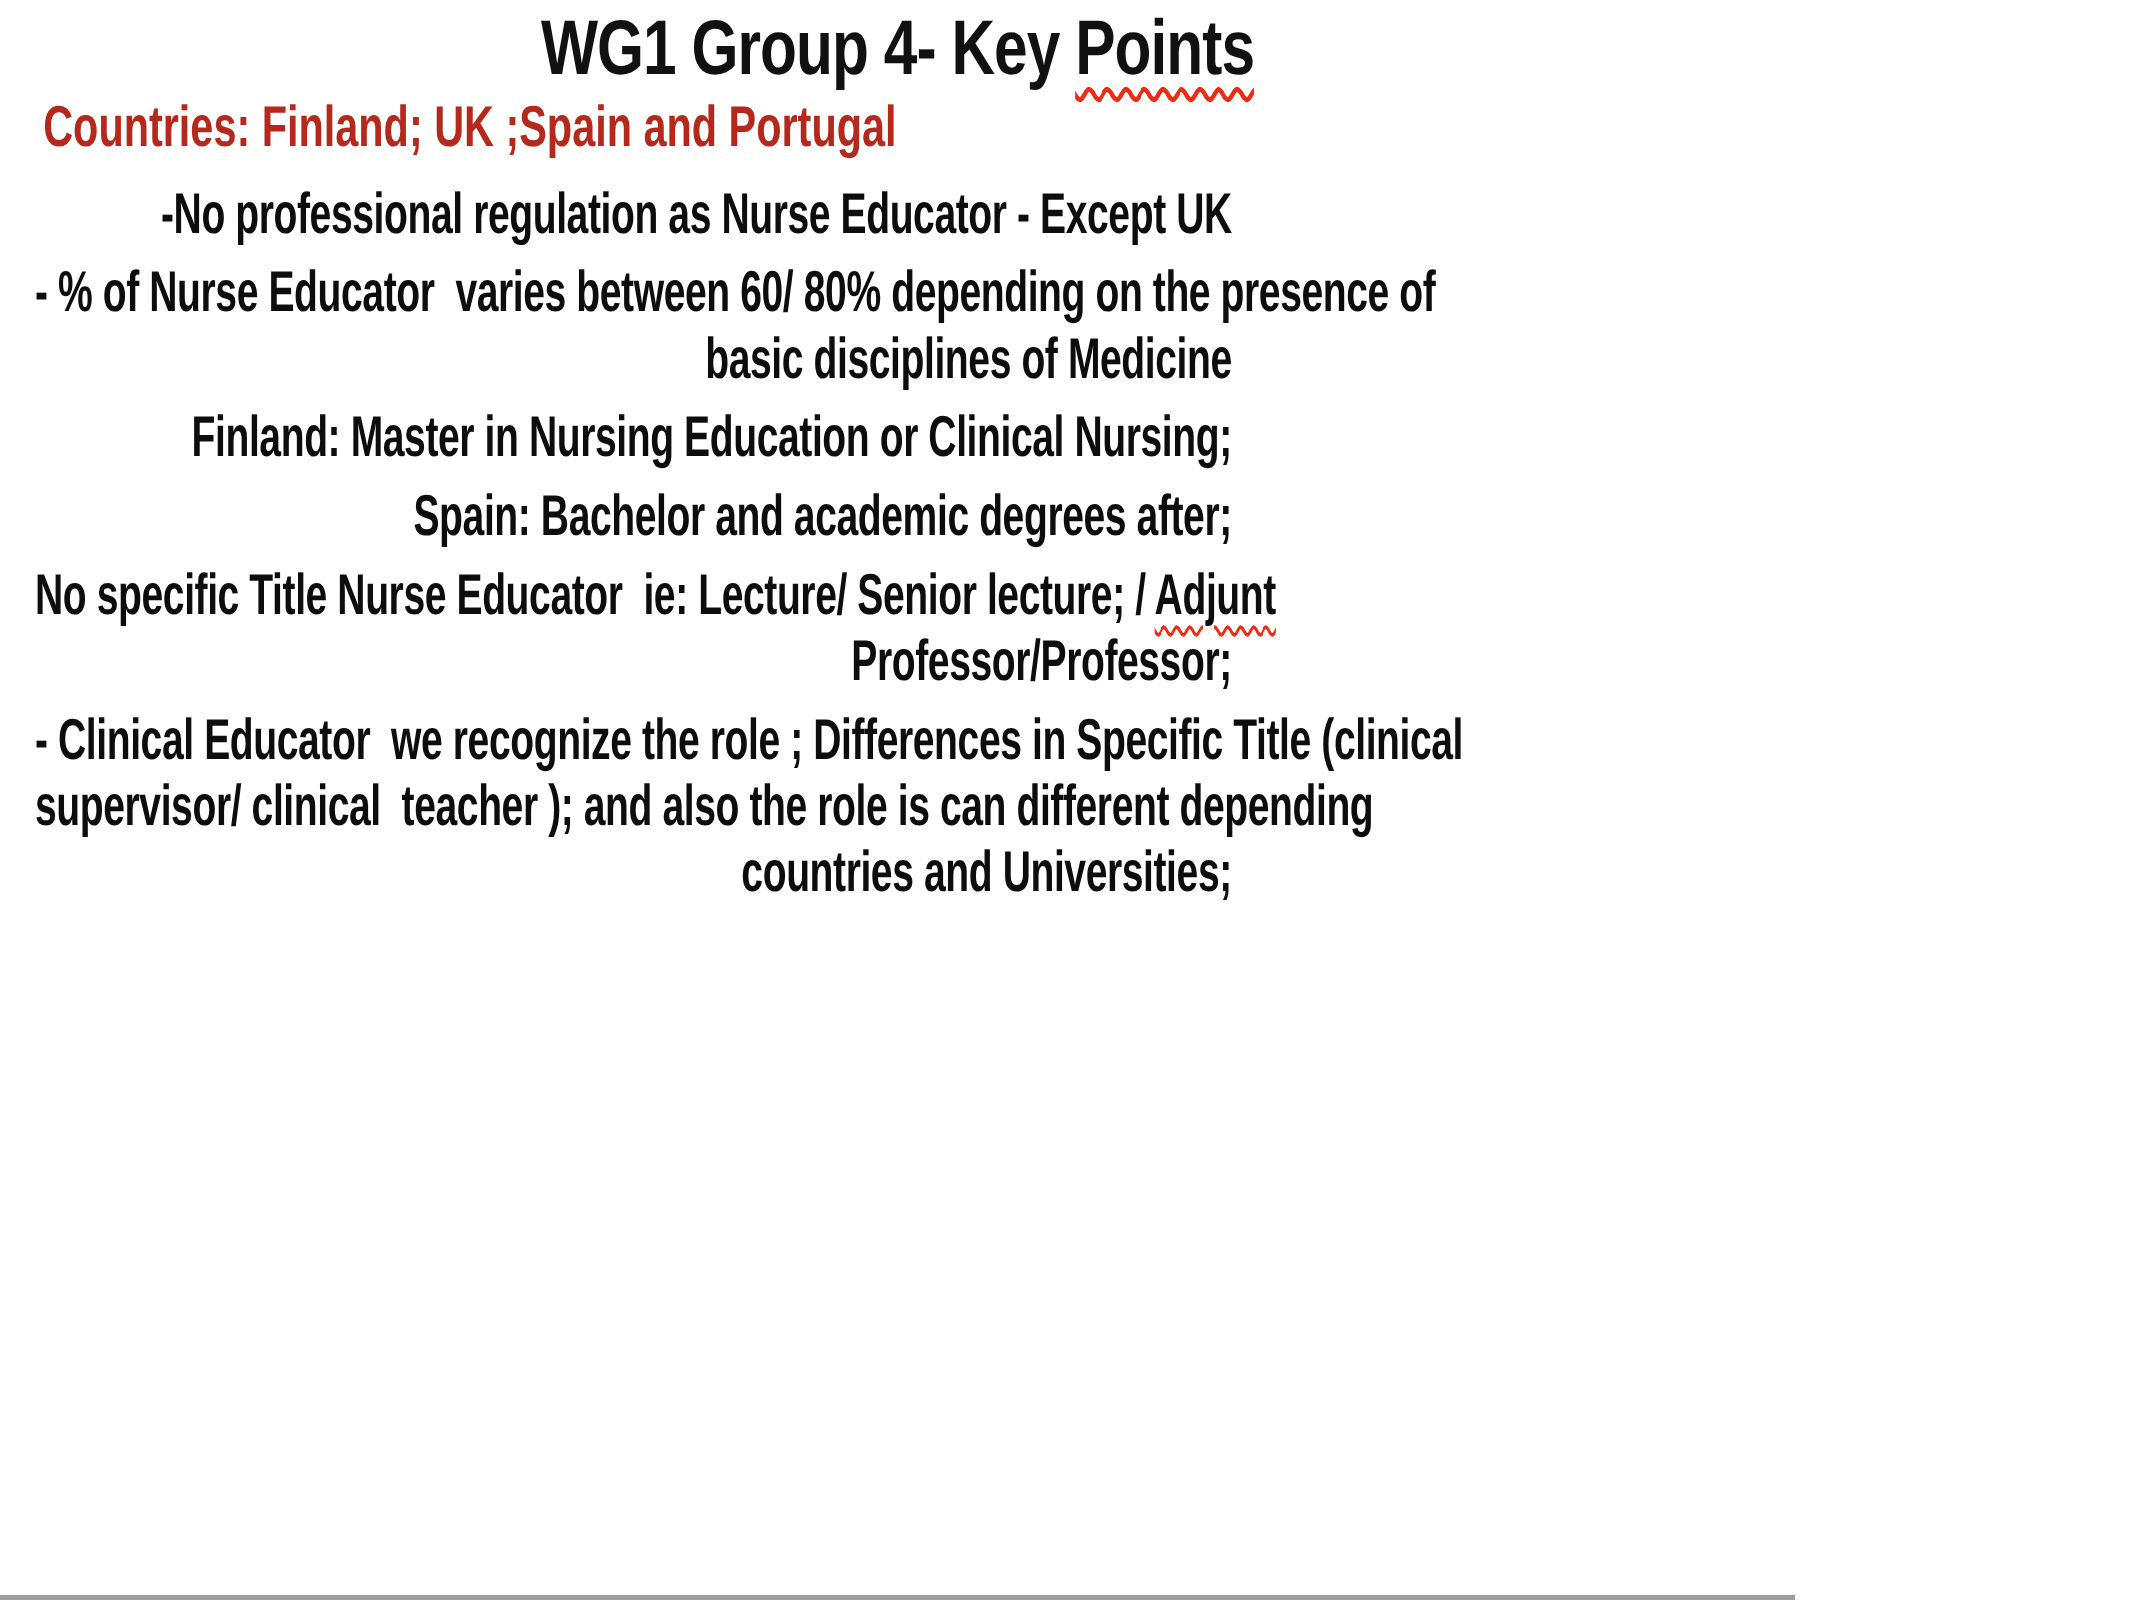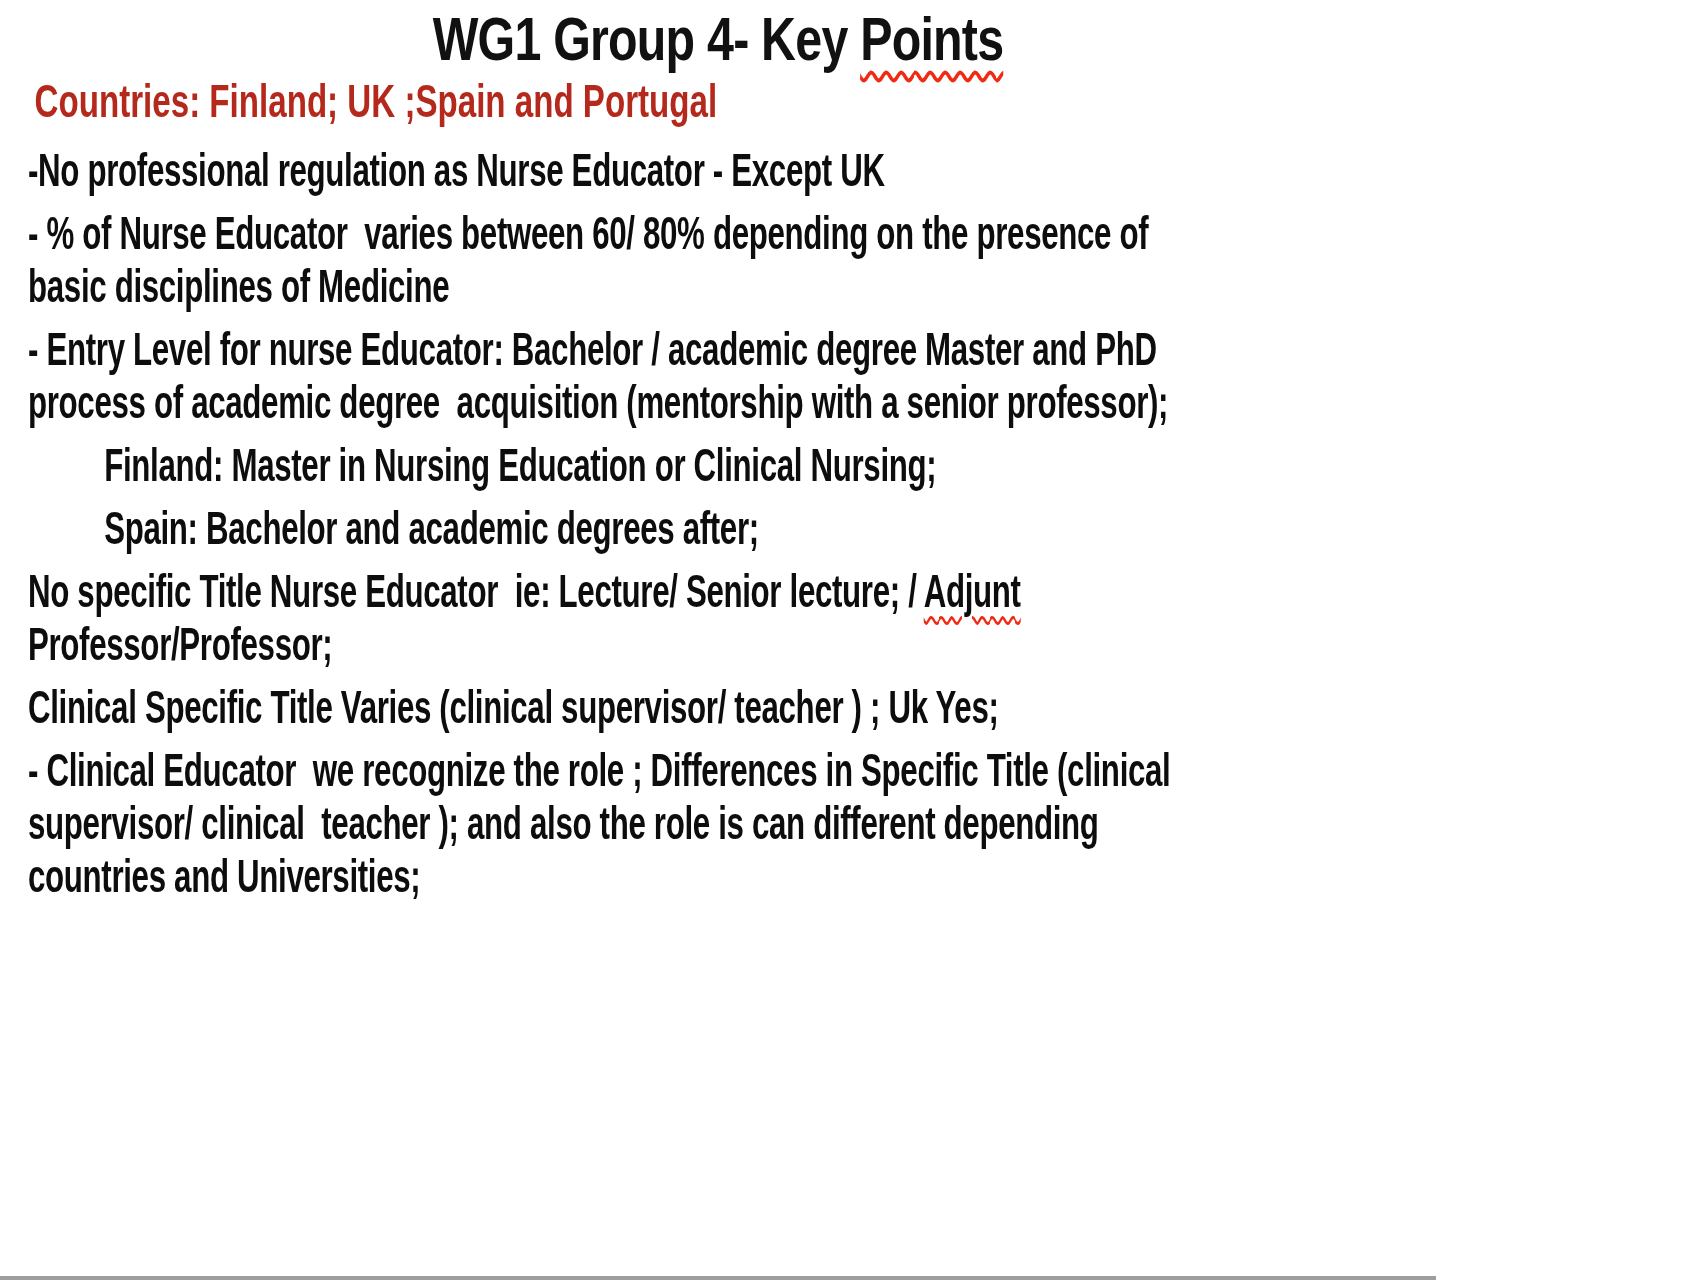--- a/index.html
+++ b/index.html
@@ -41,20 +41,21 @@
     font-size: 46px;
     line-height: 50px;
     white-space: pre;
     color: #b5291c;
     transform: scaleX(0.72);
     transform-origin: 0 0;
   }
   .content {
     margin-left: 28px;
     margin-top: 18px;
+    text-align: right;
   }
   .para {
     margin: 0 0 10px 0;
   }
   .line {
     display: block;
     font-size: 46px;
     line-height: 53px;
     white-space: pre;
     letter-spacing: -0.5px;
@@ -94,43 +95,36 @@
     <p class="para">
       <span class="line">-No professional regulation as Nurse Educator - Except UK</span>
     </p>
 
 
     <p class="para">
       <span class="line">- % of Nurse Educator  varies between 60/ 80% depending on the presence of</span>
       <span class="line">basic disciplines of Medicine</span>
     </p>
 
-    <p class="para">
-      <span class="line">- Entry Level for nurse Educator: Bachelor / academic degree Master and PhD</span>
-      <span class="line">process of academic degree  acquisition (mentorship with a senior professor);</span>
-    </p>
 
 
     <p class="para">
       <span class="line ind">Finland: Master in Nursing Education or Clinical Nursing;</span>
     </p>
 
     <p class="para">
       <span class="line ind">Spain: Bachelor and academic degrees after;</span>
     </p>
 
 
     <p class="para">
       <span class="line"><span>No specific Title Nurse Educator  ie: Lecture/ Senior lecture; / </span><span class="squiggle">Adjunt</span></span>
       <span class="line">Professor/Professor;</span>
     </p>
 
-    <p class="para">
-      <span class="line">Clinical Specific Title Varies (clinical supervisor/ teacher ) ; Uk Yes;</span>
-    </p>
 
     <p class="para">
       <span class="line">- Clinical Educator  we recognize the role ; Differences in Specific Title (clinical</span>
       <span class="line">supervisor/ clinical  teacher ); and also the role is can different depending</span>
       <span class="line">countries and Universities;</span>
     </p>
 
   </div>
 
   <div class="bottom-rule"></div>

